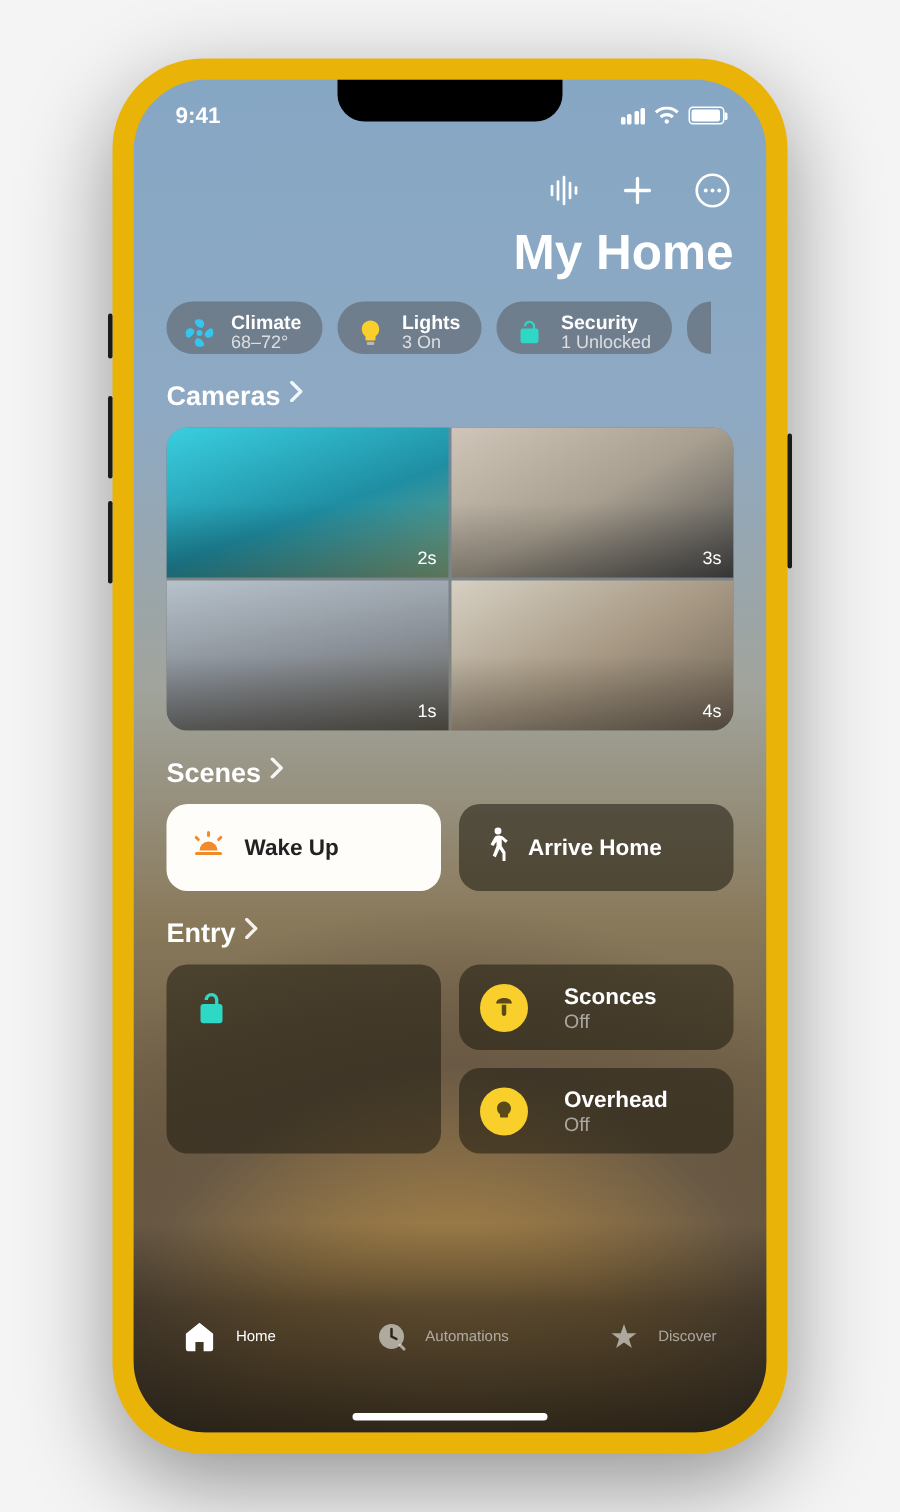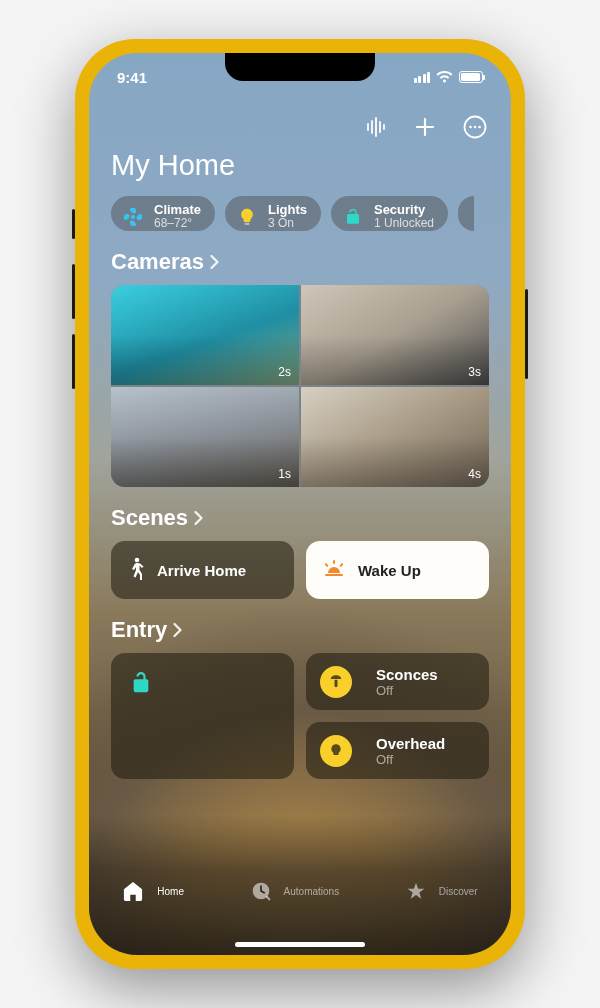--- a/index.html
+++ b/index.html
@@ -53,37 +53,37 @@
   .signal span:nth-child(3){height:9px} .signal span:nth-child(4){height:11px}
   .battery { width:24px; height:12px; border:1.3px solid #fff; border-radius:3px; position:relative; }
   .battery::after { content:""; position:absolute; right:-3px; top:3px; width:2px; height:5px; background:#fff; border-radius:0 1px 1px 0;}
   .battery .fill { position:absolute; left:1px; top:1px; bottom:1px; width:85%; background:#fff; border-radius:1.5px;}
 
   .content { position:absolute; inset:0; padding-top:48px; overflow:hidden; }
 
   .actions { display:flex; justify-content:flex-end; gap:22px; padding:12px 22px 0; }
   .action-btn { width:28px; height:28px; display:flex; align-items:center; justify-content:center; }
 
-  h1.title { font-size:29px; font-weight:400; padding:8px 22px 14px; }
+  h1.title { font-size:33px; font-weight:700; padding:8px 22px 14px;text-align:right; }
 
   .chips { display:flex; gap:10px; padding:0 22px 18px; }
   .chip {
     flex:0 0 auto;
     background: rgba(80,80,80,0.48);
     border-radius: 22px;
     padding: 7px 14px 1px 9px;
     display:flex; align-items:center; gap:8px;
   }
   .chip .ico { width:26px; height:26px; display:flex; align-items:center; justify-content:center; }
   .chip .txt { display:flex; flex-direction:column; line-height:1.1; }
   .chip .lbl { font-size:13px; font-weight:600; }
   .chip .sub { font-size:12px; color:rgba(255,255,255,0.75); }
   .chip.tail { padding:7px 6px; border-radius:22px 0 0 22px; }
 
-  .section-h { display:flex; align-items:center; gap:6px; padding:0 22px 10px; font-size:22px; font-weight:600; }
+  .section-h { display:flex; gap:6px; padding:0 22px 10px; font-size:18px; font-weight:600; }
   .chev { opacity:0.9; }
 
   .cameras {
     margin:0 22px 18px;
     border-radius:14px; overflow:hidden;
     display:grid; grid-template-columns:1fr 1fr; grid-template-rows:100px 100px; gap:2px;
     background:rgba(0,0,0,0.2);
   }
   .cam { position:relative; display:flex; align-items:flex-end; font-size:12px; font-weight:500; padding:6px 8px;justify-content:flex-end; }
   .cam1 { background:linear-gradient(160deg,#3acfe0,#1f8ea3 55%,#7fa07a 100%); }
@@ -247,43 +247,43 @@
           </div>
       </div>
 
       <div class="section-h">
         <span>Scenes</span>
         <svg class="chev" width="9" height="14" viewBox="0 0 9 14">
             <path d="M1.5 1l6 6-6 6" stroke="#fff" stroke-width="2.2" fill="none" stroke-linecap="round" stroke-linejoin="round"></path>
           </svg>
       </div>
       <div class="scenes-row">
-        <div class="scene dark">
-          <span>
-            <svg width="18" height="24" viewBox="0 0 18 24" fill="#fff">
-                <circle cx="10" cy="3" r="2.3"></circle>
-                <path d="M10 6c-1 0-2 .5-2.5 1.5L5 12l2 1 2-3v3l-2.5 6.5 2 1L11 15l2 3v5h2v-6l-2.5-4V8.5L15 11l1.5-1.5L13 6.5C12.3 6.2 11 6 10 6z"></path>
-              </svg>
-          </span>
-          <span>Arrive Home</span>
-        </div>
         <div class="scene light">
           <span>
             <svg width="24" height="20" viewBox="0 0 24 20">
                 <g fill="#f08a2a">
                   <path d="M6 14a6 6 0 0112 0H6z"></path>
                   <rect x="3" y="15" width="18" height="2" rx="1"></rect>
                   <rect x="11" y="1" width="2" height="4" rx="1"></rect>
                   <rect x="3.5" y="4" width="2" height="4" rx="1" transform="rotate(-45 4.5 6)"></rect>
                   <rect x="18.5" y="4" width="2" height="4" rx="1" transform="rotate(45 19.5 6)"></rect>
                 </g>
               </svg>
           </span>
           <span>Wake Up</span>
         </div>
+        <div class="scene dark">
+          <span>
+            <svg width="18" height="24" viewBox="0 0 18 24" fill="#fff">
+                <circle cx="10" cy="3" r="2.3"></circle>
+                <path d="M10 6c-1 0-2 .5-2.5 1.5L5 12l2 1 2-3v3l-2.5 6.5 2 1L11 15l2 3v5h2v-6l-2.5-4V8.5L15 11l1.5-1.5L13 6.5C12.3 6.2 11 6 10 6z"></path>
+              </svg>
+          </span>
+          <span>Arrive Home</span>
+        </div>
       </div>
 
       <div class="section-h">
         <span>Entry</span>
         <svg class="chev" width="9" height="14" viewBox="0 0 9 14">
             <path d="M1.5 1l6 6-6 6" stroke="#fff" stroke-width="2.2" fill="none" stroke-linecap="round" stroke-linejoin="round"></path>
           </svg>
       </div>
       <div class="entry-grid">
         <div class="tile tall">

